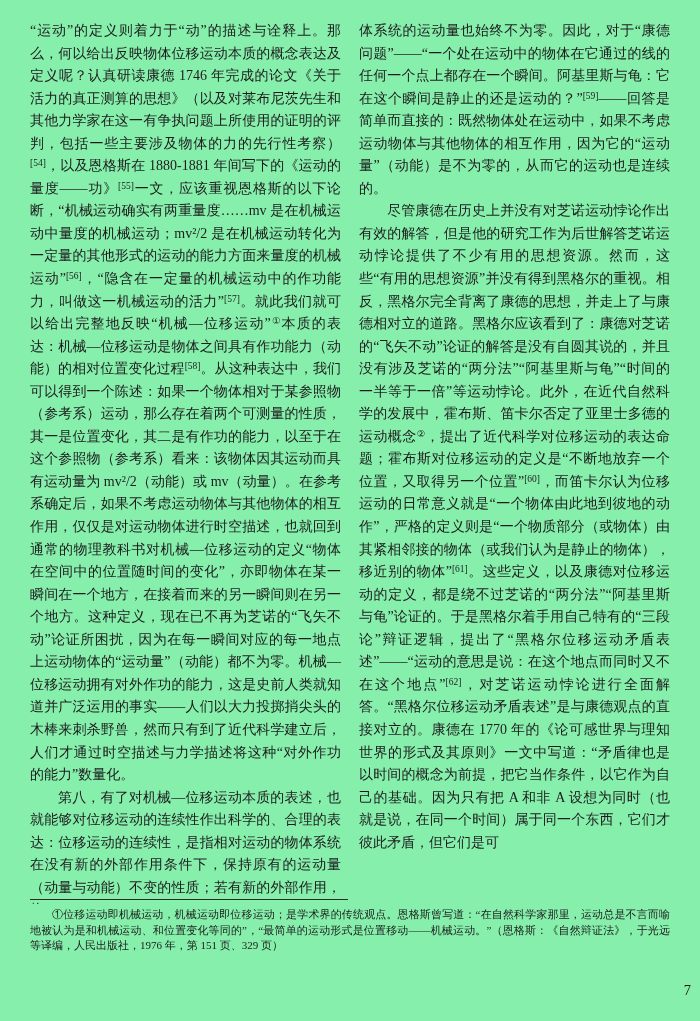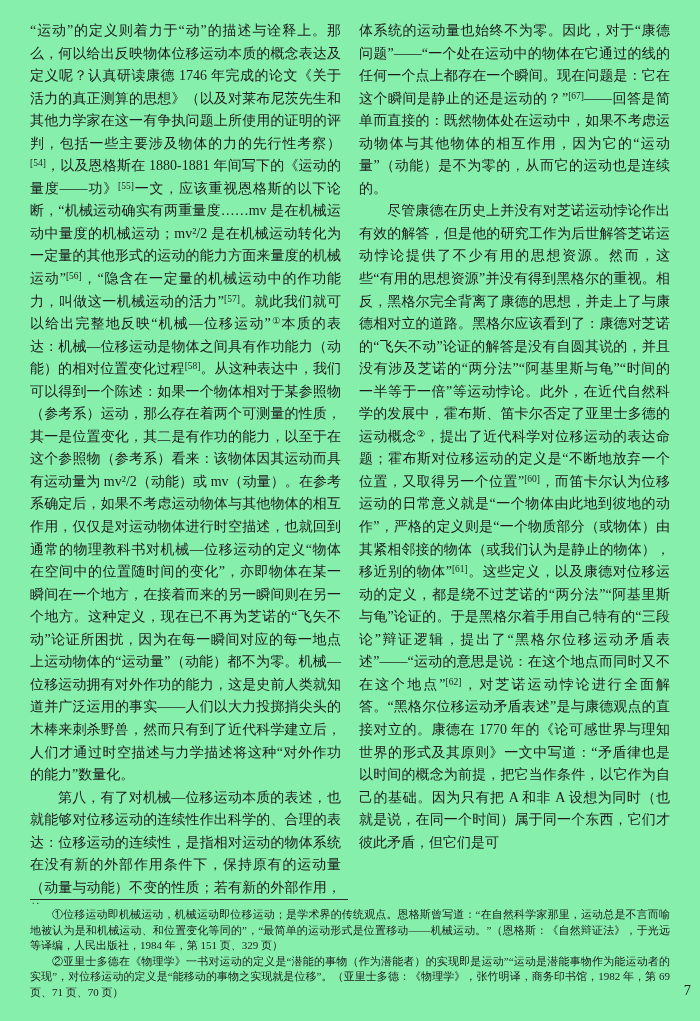--- a/index.html
+++ b/index.html
@@ -80,27 +80,26 @@
 <div class="page">
 
   <div class="columns">
 
     <div class="col">
       <p class="body-p"><span class="txt">“运动”的定义则着力于“动”的描述与诠释上。那么，何以给出反映物体位移运动本质的概念表达及定义呢？认真研读康德 1746 年完成的论文《关于活力的真正测算的思想》（以及对莱布尼茨先生和其他力学家在这一有争执问题上所使用的证明的评判，包括一些主要涉及物体的力的先行性考察）</span><span class="ref">[54]</span><span class="txt">，以及恩格斯在 1880-1881 年间写下的《运动的量度——功》</span><span class="ref">[55]</span><span class="txt">一文，应该重视恩格斯的以下论断，“机械运动确实有两重量度……mv 是在机械运动中量度的机械运动；mv²/2 是在机械运动转化为一定量的其他形式的运动的能力方面来量度的机械运动”</span><span class="ref">[56]</span><span class="txt">，“隐含在一定量的机械运动中的作功能力，叫做这一机械运动的活力”</span><span class="ref">[57]</span><span class="txt">。就此我们就可以给出完整地反映“机械—位移运动”</span><span class="ref">①</span><span class="txt">本质的表达：机械—位移运动是物体之间具有作功能力（动能）的相对位置变化过程</span><span class="ref">[58]</span><span class="txt">。从这种表达中，我们可以得到一个陈述：如果一个物体相对于某参照物（参考系）运动，那么存在着两个可测量的性质，其一是位置变化，其二是有作功的能力，以至于在这个参照物（参考系）看来：该物体因其运动而具有运动量为 mv²/2（动能）或 mv（动量）。在参考系确定后，如果不考虑运动物体与其他物体的相互作用，仅仅是对运动物体进行时空描述，也就回到通常的物理教科书对机械—位移运动的定义“物体在空间中的位置随时间的变化”，亦即物体在某一瞬间在一个地方，在接着而来的另一瞬间则在另一个地方。这种定义，现在已不再为芝诺的“飞矢不动”论证所困扰，因为在每一瞬间对应的每一地点上运动物体的“运动量”（动能）都不为零。机械—位移运动拥有对外作功的能力，这是史前人类就知道并广泛运用的事实——人们以大力投掷捎尖头的木棒来刺杀野兽，然而只有到了近代科学建立后，人们才通过时空描述与力学描述将这种“对外作功的能力”数量化。</span></p>
       <p class="body-p indent"><span class="txt">第八，有了对机械—位移运动本质的表述，也就能够对位移运动的连续性作出科学的、合理的表达：位移运动的连续性，是指相对运动的物体系统在没有新的外部作用条件下，保持原有的运动量（动量与动能）不变的性质；若有新的外部作用，物</span></p>
     </div>
 
     <div class="col">
-      <p class="body-p"><span class="txt">体系统的运动量也始终不为零。因此，对于“康德问题”——“一个处在运动中的物体在它通过的线的任何一个点上都存在一个瞬间。现在问题是：它在这个瞬间是静止的还是运动的？”</span><span class="ref">[67]</span><span class="txt">——回答是简单而直接的：既然物体处在运动中，如果不考虑运动物体与其他物体的相互作用，因为它的“运动量”（动能）是不为零的，从而它的运动也是连续的。</span></p>
+      <p class="body-p"><span class="txt">体系统的运动量也始终不为零。因此，对于“康德问题”——“一个处在运动中的物体在它通过的线的任何一个点上都存在一个瞬间。阿基里斯与龟：它在这个瞬间是静止的还是运动的？”</span><span class="ref">[59]</span><span class="txt">——回答是简单而直接的：既然物体处在运动中，如果不考虑运动物体与其他物体的相互作用，因为它的“运动量”（动能）是不为零的，从而它的运动也是连续的。</span></p>
       <p class="body-p indent"><span class="txt">尽管康德在历史上并没有对芝诺运动悖论作出有效的解答，但是他的研究工作为后世解答芝诺运动悖论提供了不少有用的思想资源。然而，这些“有用的思想资源”并没有得到黑格尔的重视。相反，黑格尔完全背离了康德的思想，并走上了与康德相对立的道路。黑格尔应该看到了：康德对芝诺的“飞矢不动”论证的解答是没有自圆其说的，并且没有涉及芝诺的“两分法”“阿基里斯与龟”“时间的一半等于一倍”等运动悖论。此外，在近代自然科学的发展中，霍布斯、笛卡尔否定了亚里士多德的运动概念</span><span class="ref">②</span><span class="txt">，提出了近代科学对位移运动的表达命题；霍布斯对位移运动的定义是“不断地放弃一个位置，又取得另一个位置”</span><span class="ref">[60]</span><span class="txt">，而笛卡尔认为位移运动的日常意义就是“一个物体由此地到彼地的动作”，严格的定义则是“一个物质部分（或物体）由其紧相邻接的物体（或我们认为是静止的物体），移近别的物体”</span><span class="ref">[61]</span><span class="txt">。这些定义，以及康德对位移运动的定义，都是绕不过芝诺的“两分法”“阿基里斯与龟”论证的。于是黑格尔着手用自己特有的“三段论”辩证逻辑，提出了“黑格尔位移运动矛盾表述”——“运动的意思是说：在这个地点而同时又不在这个地点”</span><span class="ref">[62]</span><span class="txt">，对芝诺运动悖论进行全面解答。“黑格尔位移运动矛盾表述”是与康德观点的直接对立的。康德在 1770 年的《论可感世界与理知世界的形式及其原则》一文中写道：“矛盾律也是以时间的概念为前提，把它当作条件，以它作为自己的基础。因为只有把 A 和非 A 设想为同时（也就是说，在同一个时间）属于同一个东西，它们才彼此矛盾，但它们是可</span></p>
     </div>
 
   </div>
 
   <div class="footnote-area">
     <div class="footnote-rule"></div>
-    <p class="footnote">①位移运动即机械运动，机械运动即位移运动；是学术界的传统观点。恩格斯曾写道：“在自然科学家那里，运动总是不言而喻地被认为是和机械运动、和位置变化等同的”，“最简单的运动形式是位置移动——机械运动。”（恩格斯：《自然辩证法》，于光远等译编，人民出版社，1984 年，第 151 页、329 页）</p>
-    <p class="footnote">②亚里士多德在《物理学》一书对运动的定义是“潜能的事物（作为潜能者）的实现即是运动”“运动是潜能事物作为能运动者的实现”，对位移运动的定义是“能移动的事物之实现就是位移”。（亚里士多德：《物理学》，张竹明译，商务印书馆，1982 年，第 69 页、71 页、70 页）</p>
+    <p class="footnote">①位移运动即机械运动，机械运动即位移运动；是学术界的传统观点。恩格斯曾写道：“在自然科学家那里，运动总是不言而喻地被认为是和机械运动、和位置变化等同的”，“最简单的运动形式是位置移动——机械运动。”（恩格斯：《自然辩证法》，于光远等译编，人民出版社，1976 年，第 151 页、329 页）</p>
   </div>
 
   <div class="page-number">7</div>
 
 </div>
 
 </body></html>

